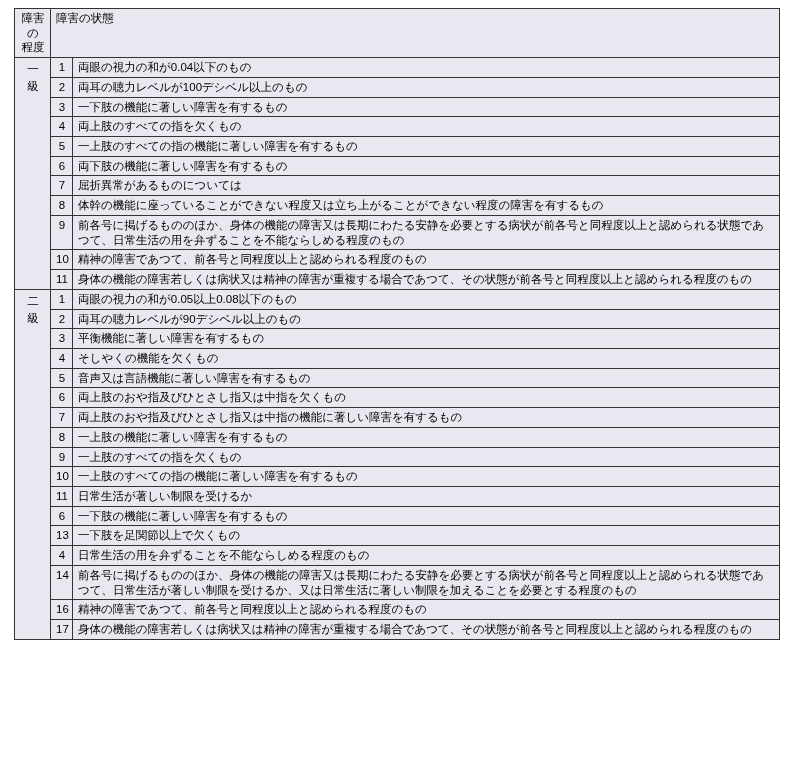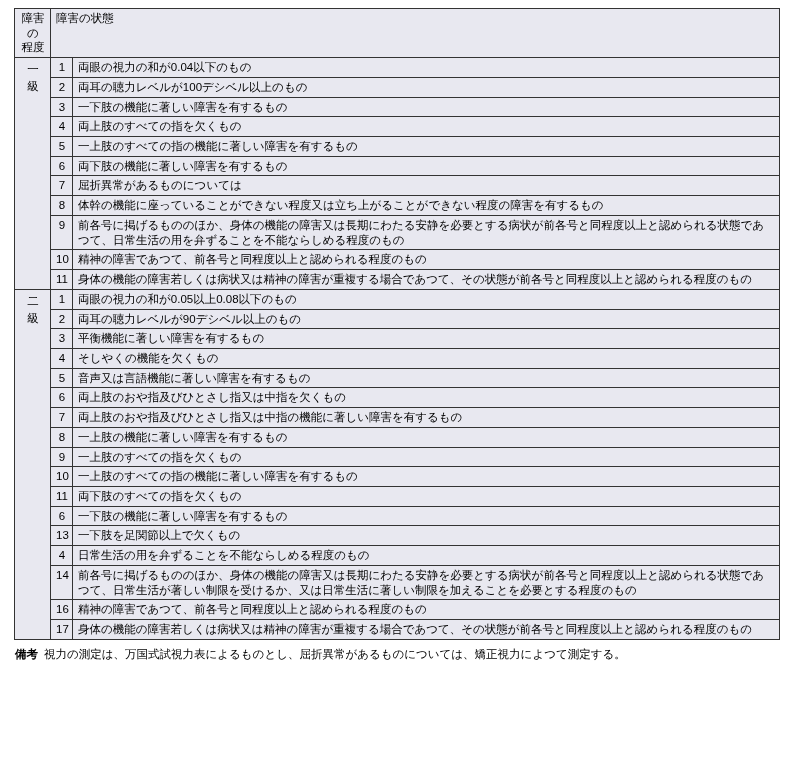--- a/index.html
+++ b/index.html
@@ -203,21 +203,21 @@
       <tr>
         <td class="col-num">9</td>
         <td class="col-text">一上肢のすべての指を欠くもの</td>
       </tr>
       <tr>
         <td class="col-num">10</td>
         <td class="col-text">一上肢のすべての指の機能に著しい障害を有するもの</td>
       </tr>
       <tr>
         <td class="col-num">11</td>
-        <td class="col-text">両下肢のすべての指を欠くもの</td>
+        <td class="col-text">日常生活が著しい制限を受けるか</td>
       </tr>
       <tr>
         <td class="col-num">6</td>
         <td class="col-text">一下肢の機能に著しい障害を有するもの</td>
       </tr>
       <tr>
         <td class="col-num">13</td>
         <td class="col-text">一下肢を足関節以上で欠くもの</td>
       </tr>
       <tr>
@@ -232,17 +232,14 @@
         <td class="col-num">16</td>
         <td class="col-text">精神の障害であつて、前各号と同程度以上と認められる程度のもの</td>
       </tr>
       <tr>
         <td class="col-num">17</td>
         <td class="col-text">身体の機能の障害若しくは病状又は精神の障害が重複する場合であつて、その状態が前各号と同程度以上と認められる程度のもの</td>
       </tr>
     </tbody>
   </table>
 
-  <div class="note">
-    <span class="note-label">備考</span><span>視力の測定は、万国式試視力表によるものとし、屈折異常があるものについては、矯正視力によつて測定する。</span>
-  </div>
 
 </div>
 
 </body></html>

